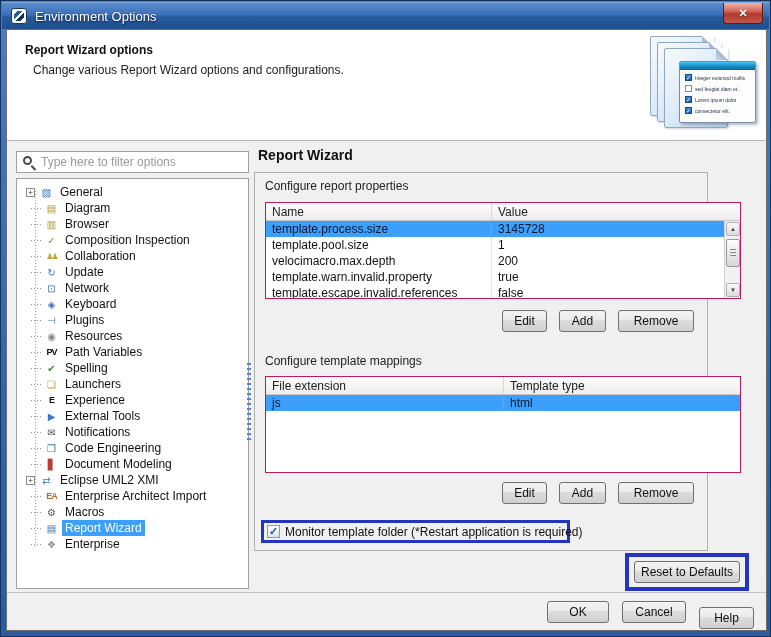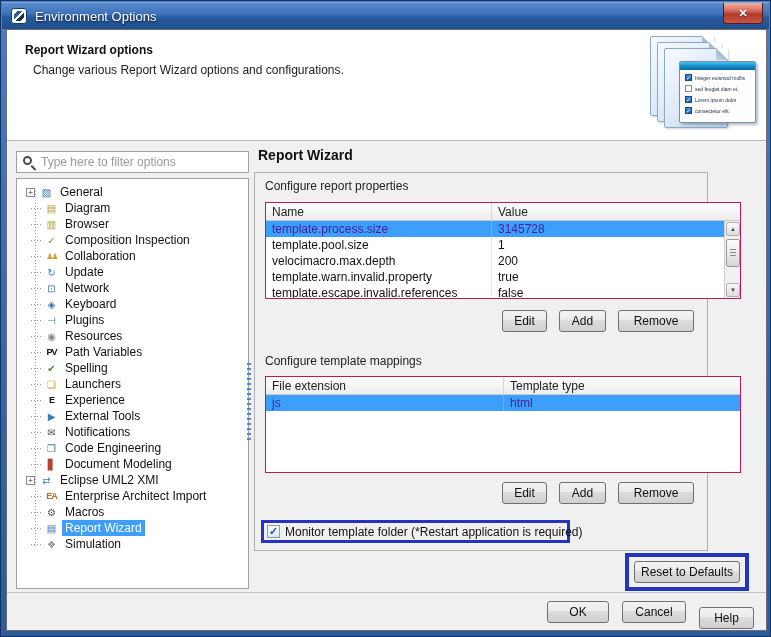--- a/index.html
+++ b/index.html
@@ -92,21 +92,21 @@
     border:1px solid #b0b0b0; }
   .sec-label { position:absolute; left:10px; font-size:12px; color:#222; }
 
   .dtable { position:absolute; left:10px; width:476px; height:97px;
     background:#fff; border:1px solid #be185d; overflow:hidden; }
   .th-row { display:flex; height:18px; background:linear-gradient(180deg,#fdfdfd,#ededed);
     border-bottom:1px solid #c8c8c8; }
   .th-cell { font-size:12px; color:#222; padding:2px 0 0 6px; border-right:1px solid #d8d8d8; }
   .tr-row { display:flex; height:16px; background:#fff; }
   .tr-row.sel { background:#3b9ffb; }
-  .tr-row.sel .td-cell { color:#4c1d95; }
+  .tr-row.sel .td-cell { color:#0f172a;border-radius:7px; }
   .td-cell { font-size:12px; color:#111; padding:1px 0 0 6px; border-right:1px solid transparent; white-space:nowrap; overflow:hidden; }
   .tr-row .td-cell:first-child { border-right:1px solid #e4e4e4; }
   .tr-row.sel .td-cell:first-child { border-right-color:#6ab4fc; }
 
   .vscroll { position:absolute; right:0; top:18px; bottom:0; width:16px;
     background:#f1f1f1; border-left:1px solid #cfcfcf; }
   .sb-btn { position:absolute; left:1px; width:14px; height:14px;
     background:linear-gradient(180deg,#fafafa,#dcdcdc); border:1px solid #b0b0b0; border-radius:2px;
     font-size:6px; color:#444; text-align:center; line-height:13px; cursor:pointer; }
   .sb-btn.up { top:1px; } .sb-btn.down { bottom:1px; }
@@ -296,21 +296,21 @@
               <div class="t-label">Macros</div>
             </div>
             <div class="tree-row">
               <div class="stub"></div>
               <div class="t-icon" style="color: rgb(63, 111, 181);">▤</div>
               <div class="t-label sel">Report Wizard</div>
             </div>
             <div class="tree-row">
               <div class="stub"></div>
               <div class="t-icon" style="color: rgb(136, 136, 136);">❖</div>
-              <div class="t-label">Simulation</div>
+              <div class="t-label">Enterprise</div>
             </div>
           </div>
       </div>
 
       <div class="splitter"></div>
 
       <div class="rp-heading">Report Wizard</div>
 
       <div class="groupbox">
         <div class="sec-label" style="top:6px;">Configure report properties</div>

